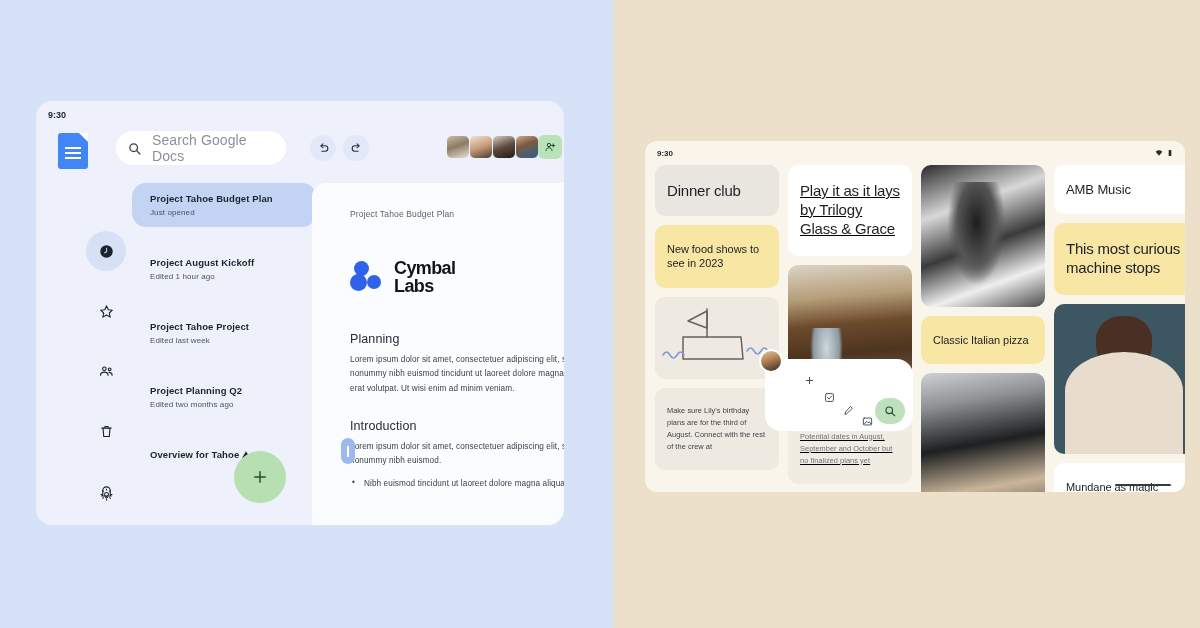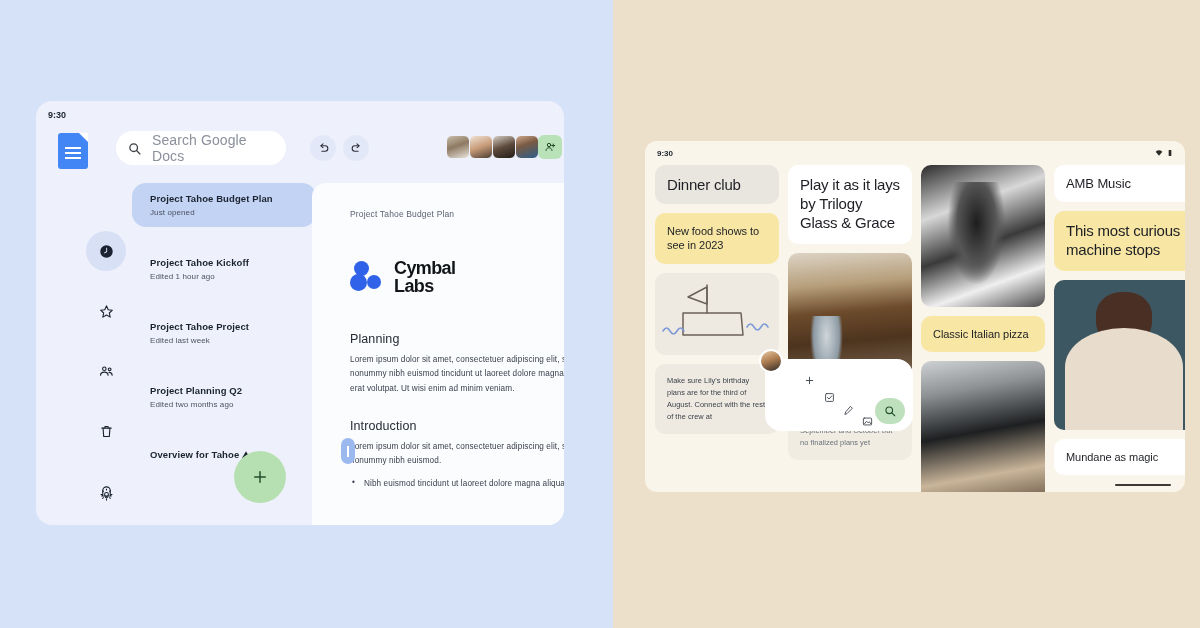--- a/index.html
+++ b/index.html
@@ -122,26 +122,26 @@
     position: absolute; left: 645px; top: 141px; width: 540px; height: 351px;
     background: #faf5ea; border-radius: 12px; overflow: hidden;
   }
   .statusbar-r { position: absolute; left: 12px; top: 8px; font-size: 8px; font-weight: bold; color: #1b2330; }
   .status-icons { position: absolute; right: 11px; top: 8px; display: flex; align-items: center; gap: 3px; }
   .status-icons svg { width: 8px; height: 8px; }
 
   .board { position: absolute; left: 10px; top: 24px; width: 524px; height: 330px; }
   .col { position: absolute; top: 0; }
   .c1 { left: 0;     width: 124px; }
-  .c2 { left: 133px; width: 124px; }
+  .c2 { left: 133px; width: 124px; text-decoration: underline; }
   .c3 { left: 266px; width: 124px; }
   .c4 { left: 399px; width: 140px; }
 
   .note { border-radius: 10px; margin-bottom: 9px; overflow: hidden; }
-  .note-pad { padding: 11px 12px; }
+  .note-pad { padding: 17px 12px; }
   .n-white { background: #ffffff; }
   .n-grey  { background: #e9e6df; }
   .n-yellow{ background: #f7e6a4; }
   .n-yellow2{ background: #f6e7ad; }
   .n-beige { background: #eeeae1; }
   .n-cream { background: #f1ece2; }
 
   .n-h1 { font-size: 15px; color: #1d1f24; letter-spacing: -.2px; }
   .n-h2 { font-size: 15px; color: #1d1f24; line-height: 1.26; letter-spacing: -.2px; }
   .n-h3 { font-size: 13px; color: #1d1f24; letter-spacing: -.1px; }
@@ -302,21 +302,21 @@
         <path d="M12 2.6v3M12 18.4v3M2.6 12h3M18.4 12h3M5.4 5.4l2.1 2.1M16.5 16.5l2.1 2.1M18.6 5.4l-2.1 2.1M7.5 16.5l-2.1 2.1"></path>
       </svg>
     </div>
 
     <div class="doclist">
       <div class="doc-item sel">
         <div class="doc-title">Project Tahoe Budget Plan</div>
         <div class="doc-sub">Just opened</div>
       </div>
       <div class="doc-item">
-        <div class="doc-title">Project Tahoe Kickoff</div>
+        <div class="doc-title">Project August Kickoff</div>
         <div class="doc-sub">Edited 1 hour ago</div>
       </div>
       <div class="doc-item">
         <div class="doc-title">Project Tahoe Project</div>
         <div class="doc-sub">Edited last week</div>
       </div>
       <div class="doc-item">
         <div class="doc-title">Project Planning Q2</div>
         <div class="doc-sub">Edited two months ago</div>
       </div>

